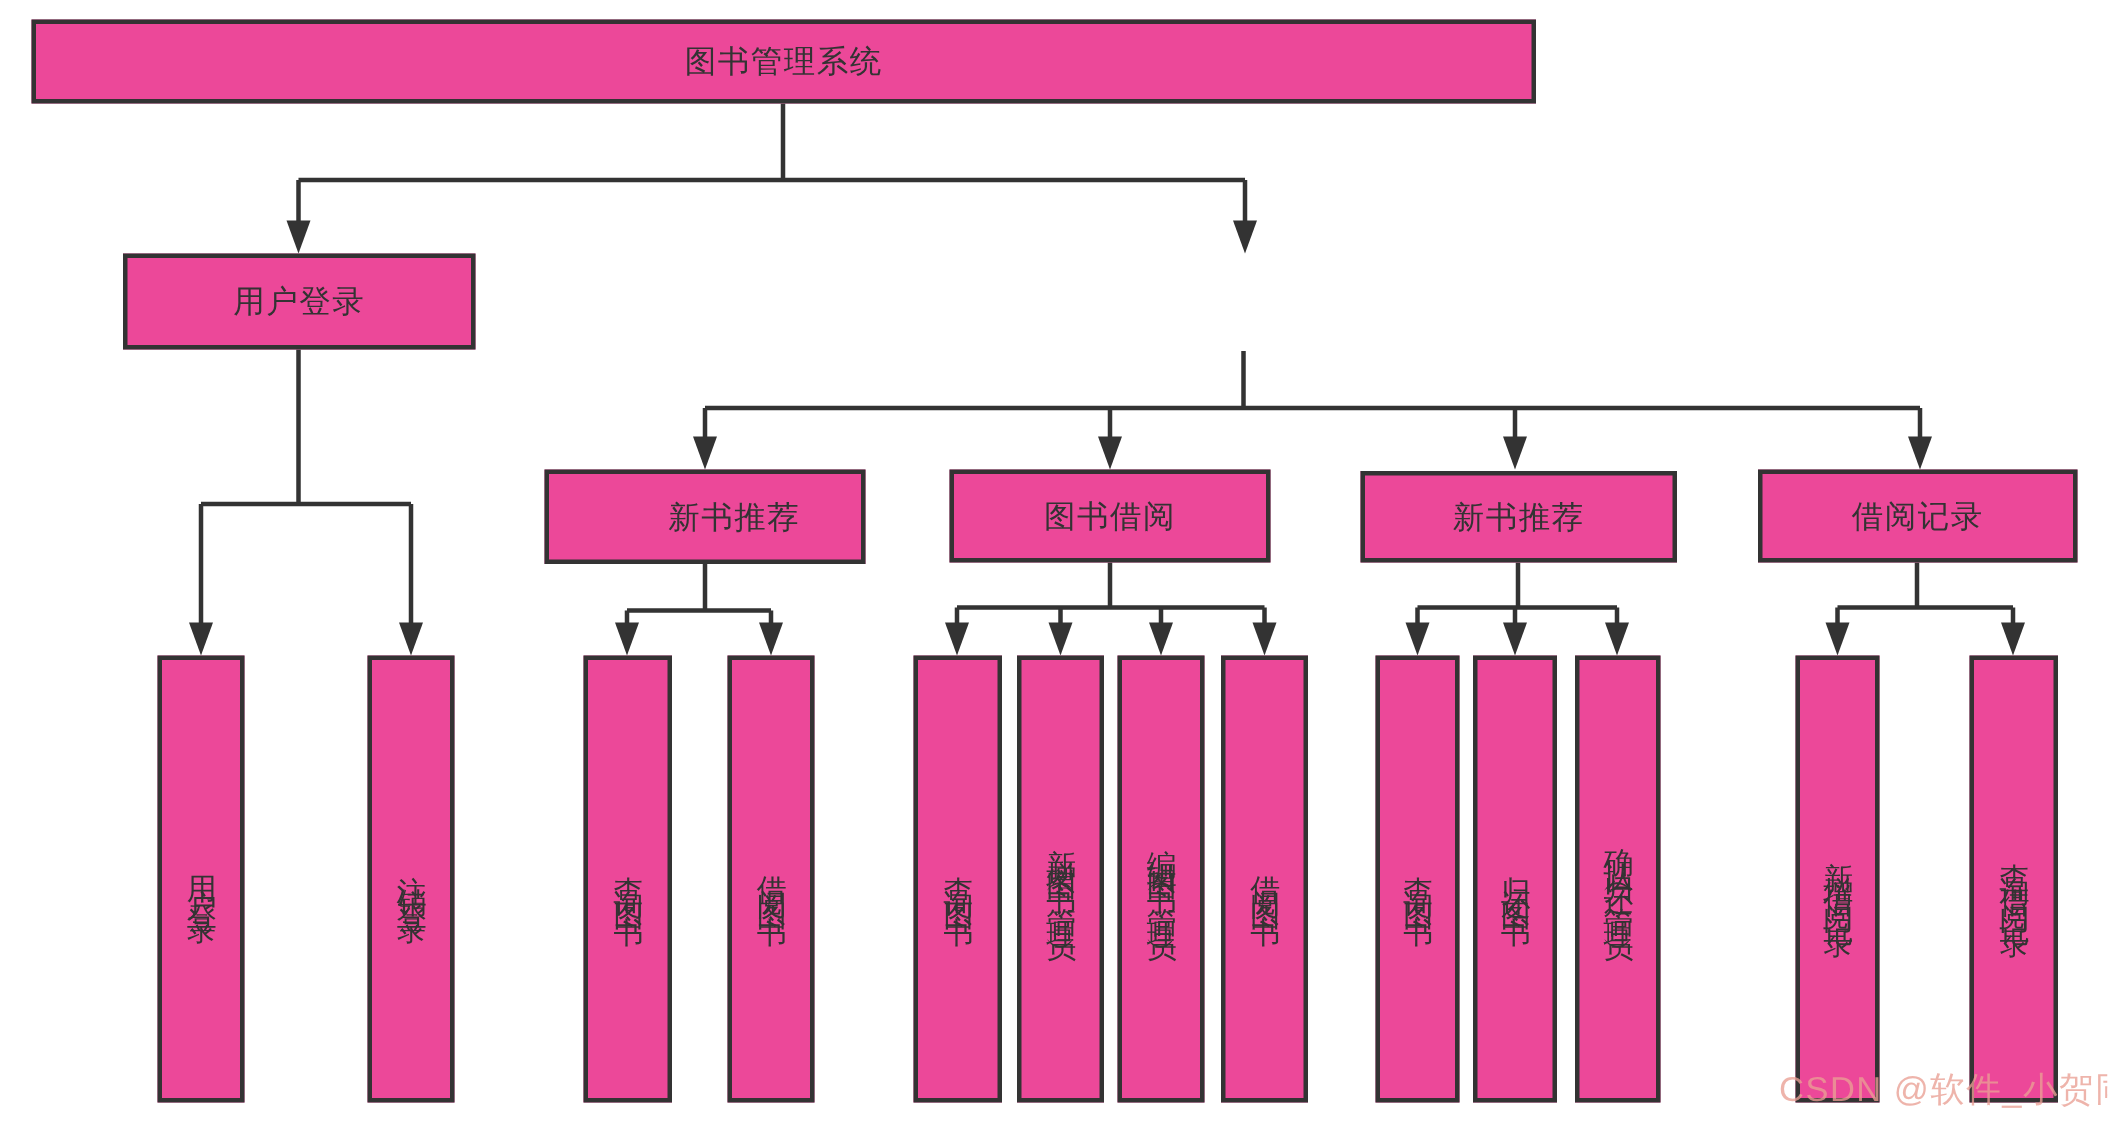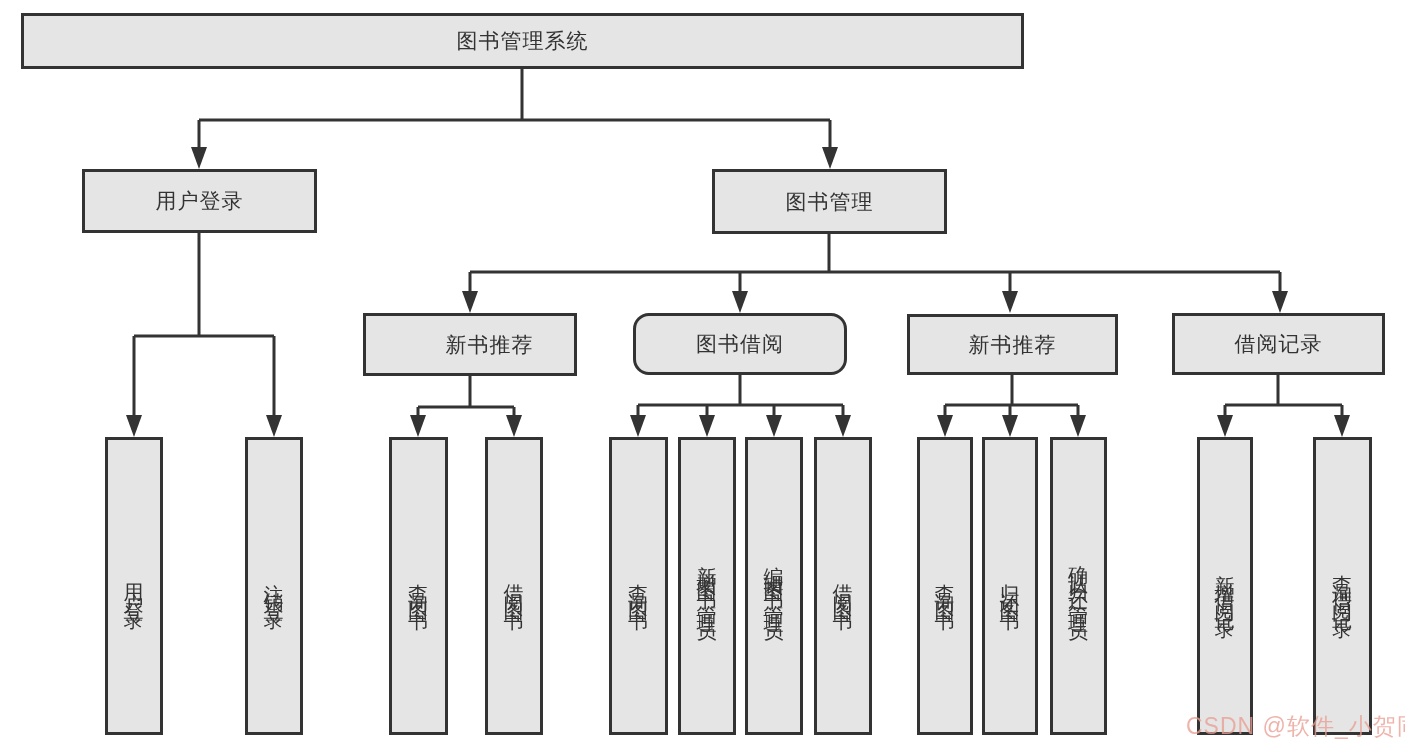--- a/index.html
+++ b/index.html
@@ -8,21 +8,21 @@
     width:1405px;height:747px;
     background:#ffffff;
     font-family:"Liberation Sans", sans-serif;
     color:#333333;
     overflow:hidden;
   }
   .box{
     position:absolute;
     box-sizing:border-box;
     border:3px solid #333333;
-    background:#e5e5e5;
+    background:#ec4899;
     display:flex;
     align-items:center;
     justify-content:center;
     z-index:2;
     text-align:center;
   }
   .h-label{
     font-size:21px;
     letter-spacing:1px;
     white-space:nowrap;
@@ -102,28 +102,25 @@
     <polygon points="1334,415 1350,415 1342,437"></polygon>
   </svg>
 
   <div class="box" style="left:21px;top:13px;width:1003px;height:56px;">
     <span class="h-label">图书管理系统</span>
   </div>
 
   <div class="box" style="left:82px;top:169px;width:235px;height:64px;">
     <span class="h-label">用户登录</span>
   </div>
-  <div class="box" style="left:712px;top:169px;width:235px;height:65px;">
-    <span class="h-label">图书管理</span>
-  </div>
 
   <div class="box" style="left:363px;top:313px;width:214px;height:63px;padding-left:39px;">
     <span class="h-label">新书推荐</span>
   </div>
-  <div class="box" style="left:633px;top:313px;width:214px;height:62px;border-radius:16px;">
+  <div class="box" style="left:633px;top:313px;width:214px;height:62px;">
     <span class="h-label">图书借阅</span>
   </div>
   <div class="box" style="left:907px;top:314px;width:211px;height:61px;">
     <span class="h-label">新书推荐</span>
   </div>
   <div class="box" style="left:1172px;top:313px;width:213px;height:62px;">
     <span class="h-label">借阅记录</span>
   </div>
 
   <div class="box" style="left:105px;top:437px;width:58px;height:298px;">

